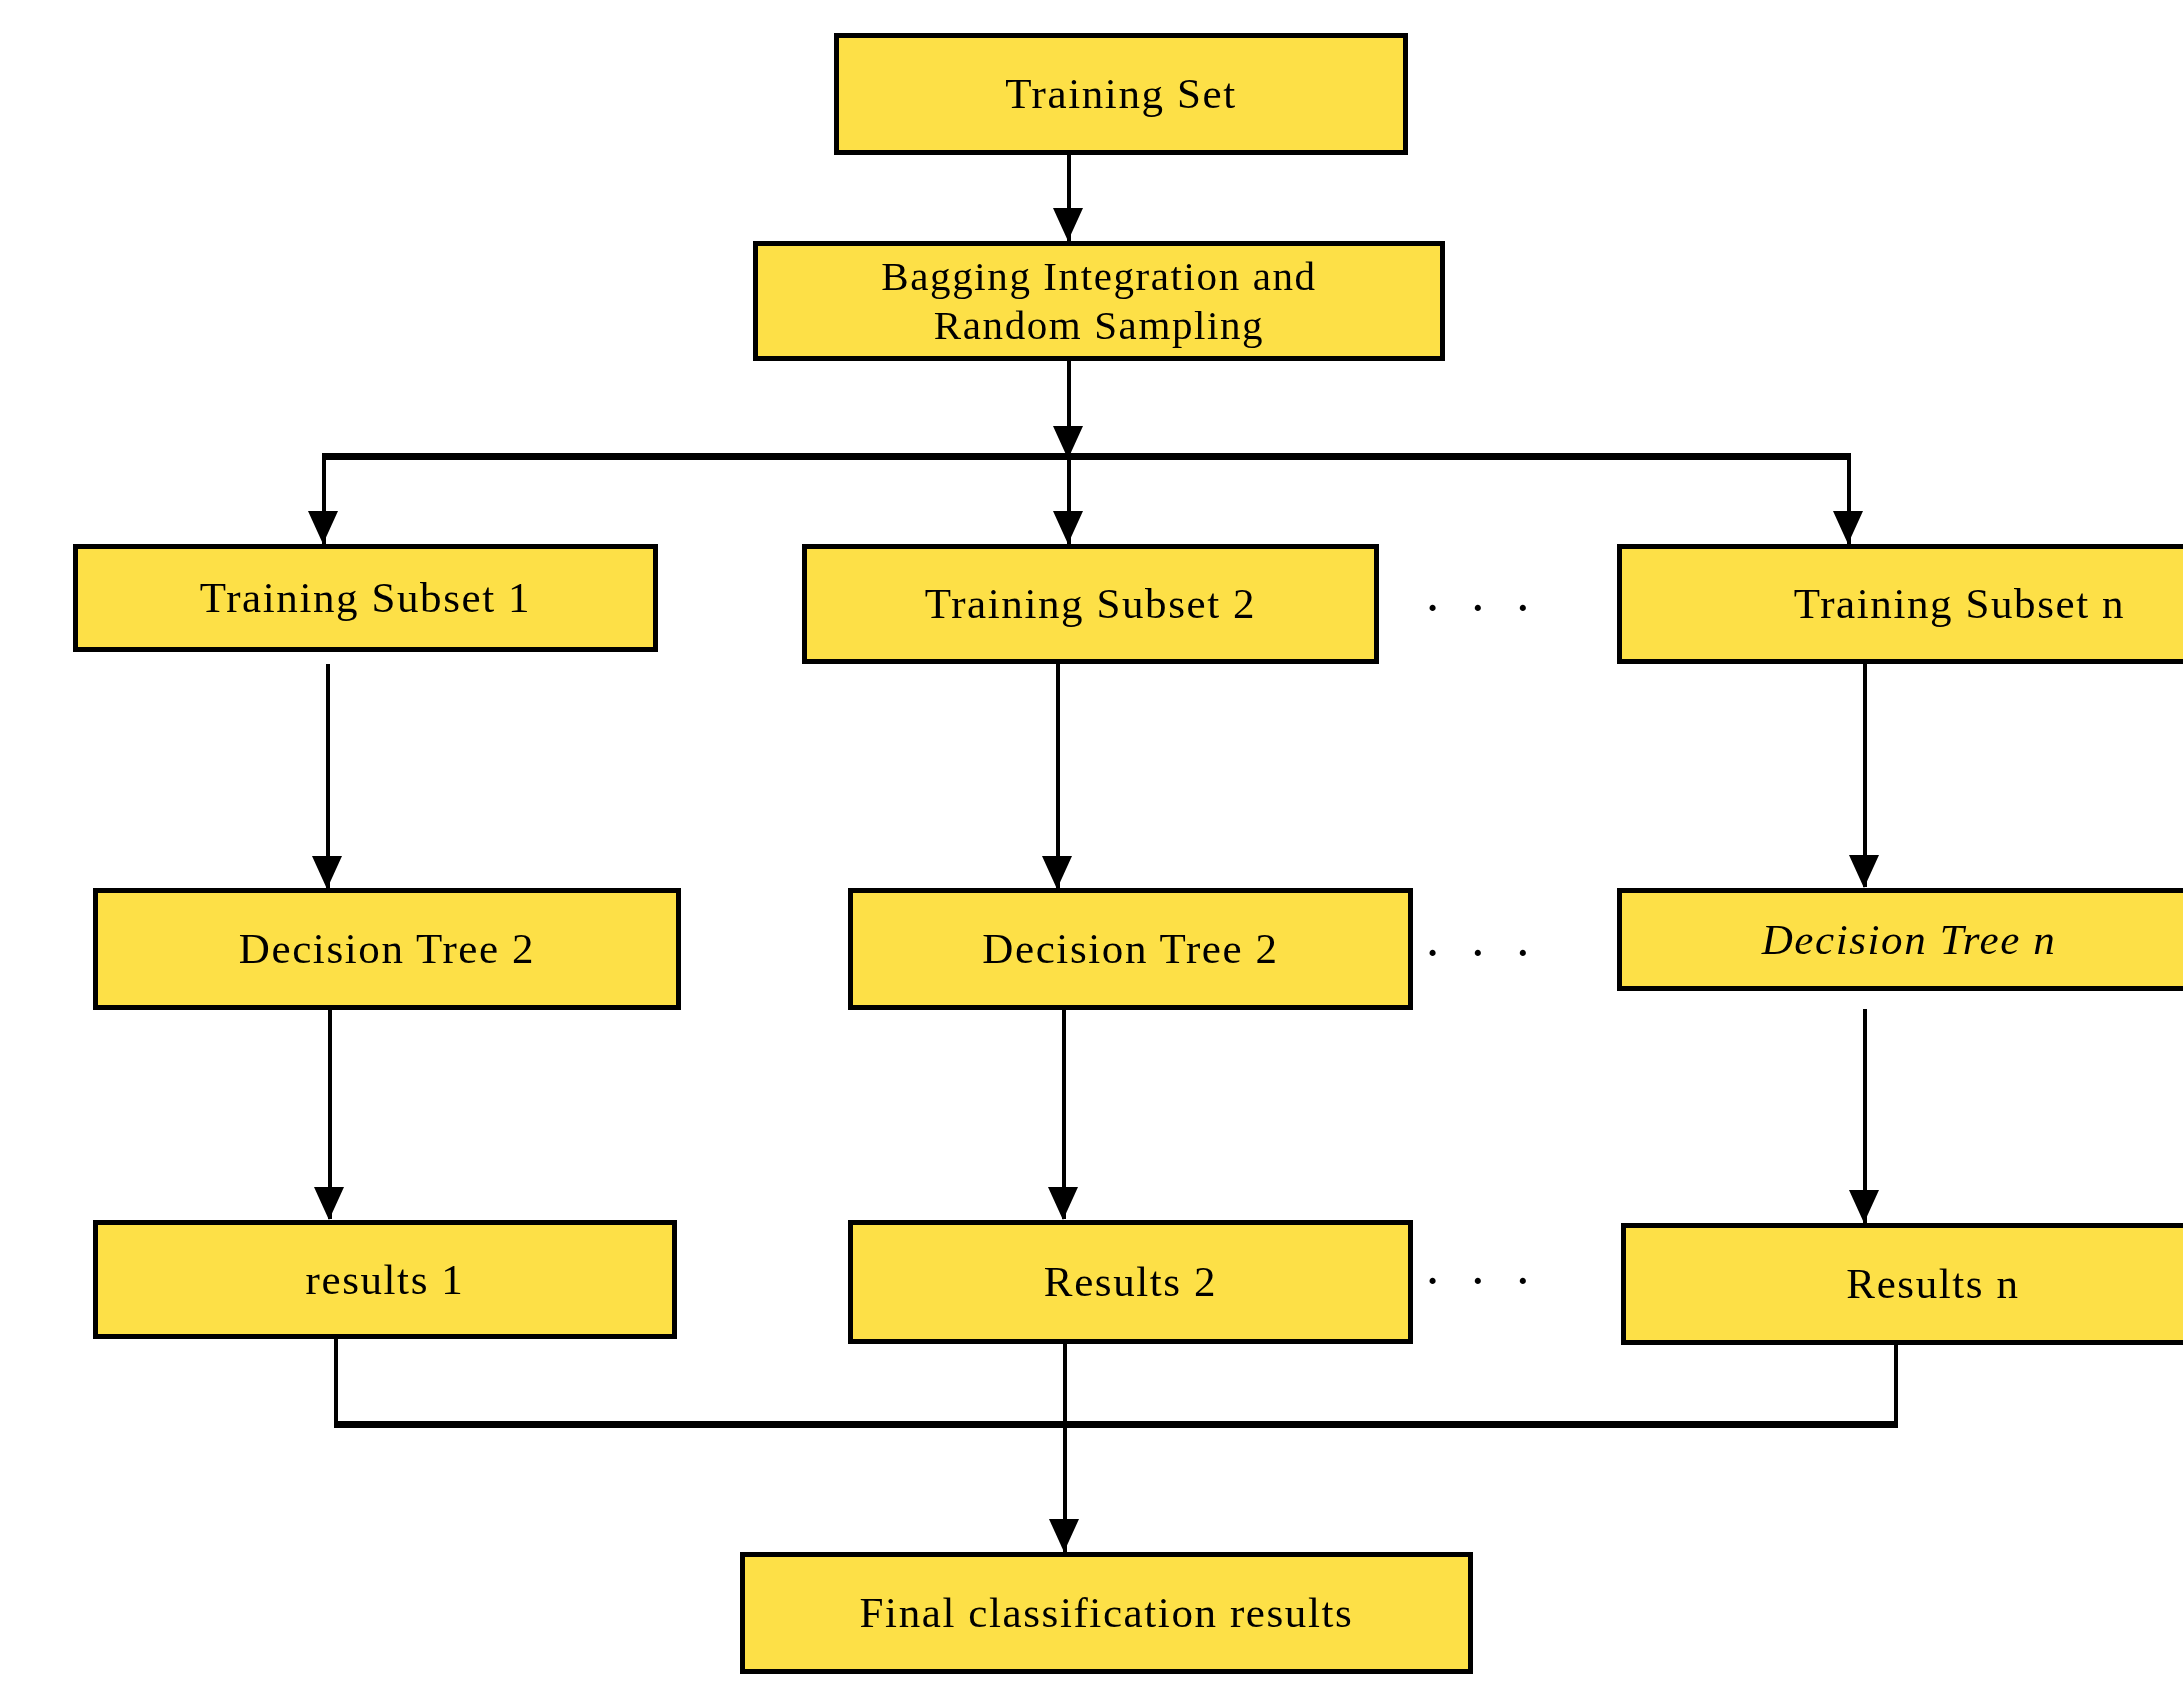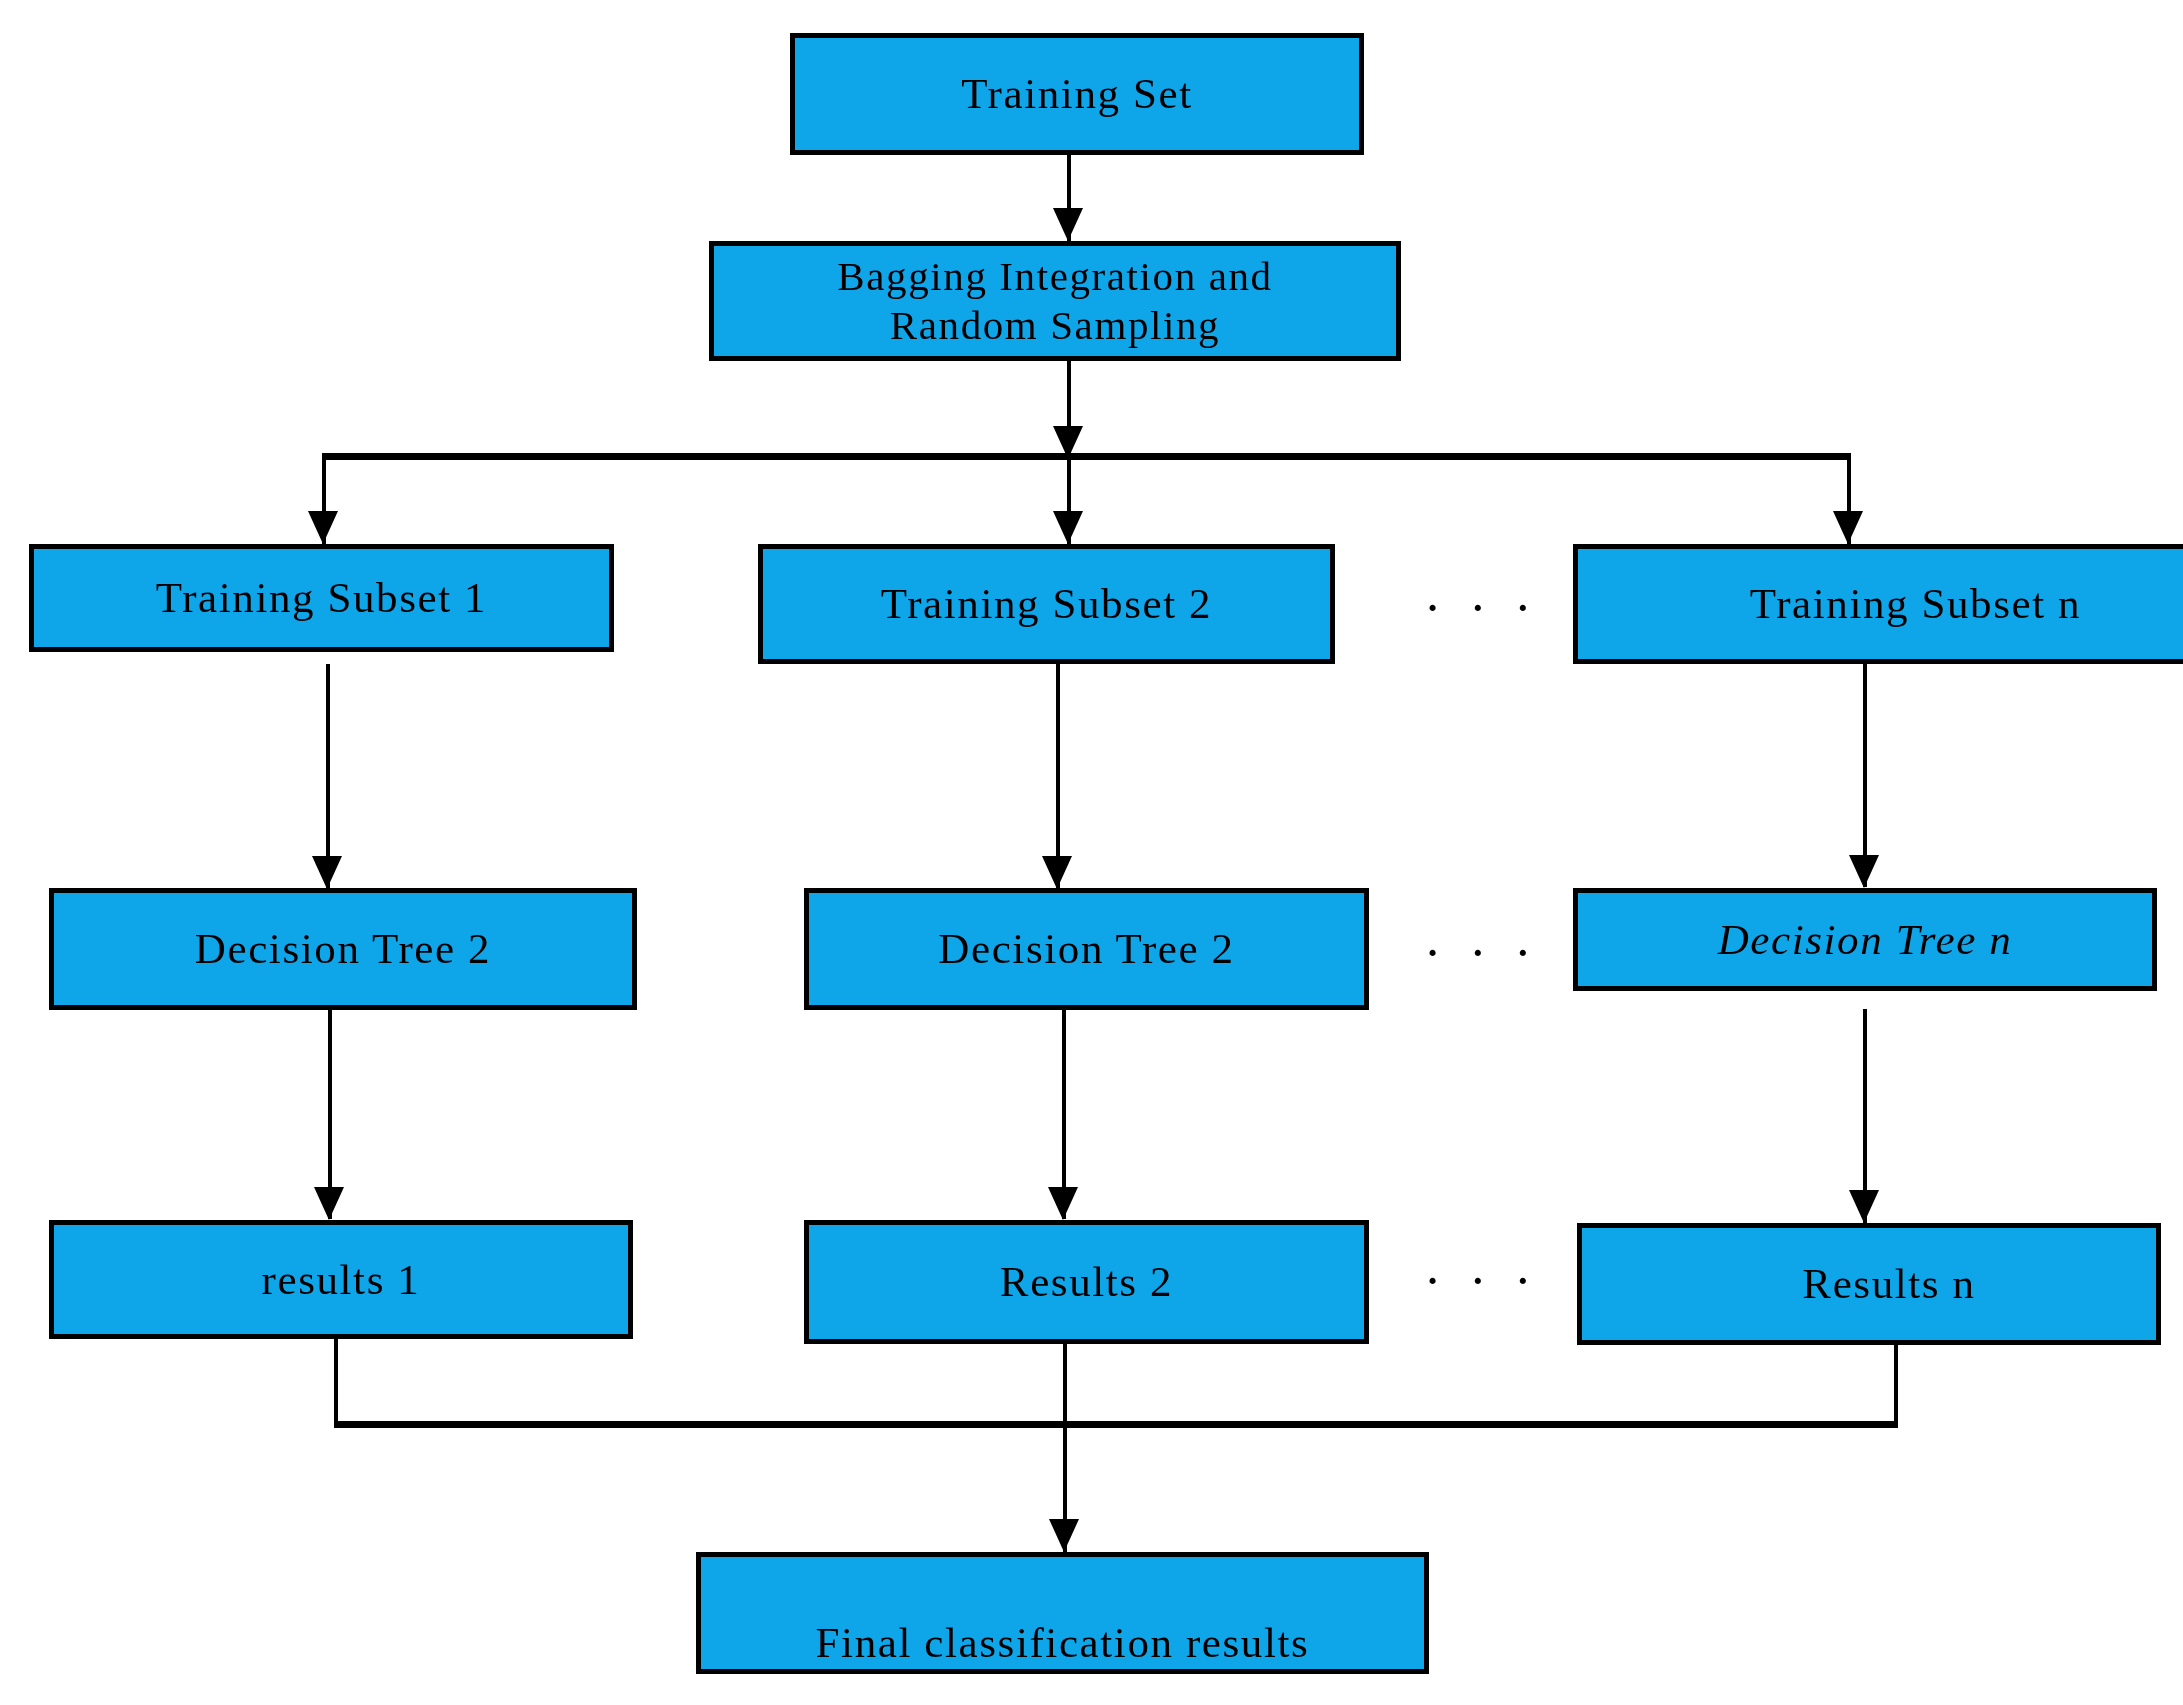--- a/index.html
+++ b/index.html
@@ -12,43 +12,44 @@
     font-family: "Liberation Serif", "DejaVu Serif", serif;
     color: #000000;
     overflow: hidden;
   }
 
   
   .node {
     position: absolute;
     box-sizing: border-box;
     border: 5.8px solid #000000;
-    background: #0ea5e9;
+    background: #fde047;
     display: flex;
     align-items: center;
     justify-content: center;
     text-align: center;
     font-size: 43px;
     letter-spacing: 1.6px;
     line-height: 1.2;
+    margin-left: 44px;
   }
 
   
   .n-training-set { left: 790px;  top: 33px;   width: 574px; height: 122px; }
   .n-bagging      { left: 709px;  top: 241px;  width: 692px; height: 120px; font-size: 41px; }
   .n-subset1      { left: 29px;   top: 544px;  width: 585px; height: 108px; }
   .n-subset2      { left: 758px;  top: 544px;  width: 577px; height: 120px; }
   .n-subsetn      { left: 1573px; top: 544px;  width: 685px; height: 120px; }
   .n-tree1        { left: 49px;   top: 888px; width: 588px; height: 122px; }
   .n-tree2        { left: 804px;  top: 888px; width: 565px; height: 122px; }
   .n-treen        { left: 1573px; top: 888px; width: 584px; height: 103px; font-style: italic; }
   .n-results1     { left: 49px;   top: 1220px; width: 584px; height: 119px; }
   .n-results2     { left: 804px;  top: 1220px; width: 565px; height: 124px; }
   .n-resultsn     { left: 1577px; top: 1223px; width: 584px; height: 122px; padding-left: 40px; }
-  .n-final        { left: 696px;  top: 1552px; width: 733px; height: 122px; align-items: flex-end; }
+  .n-final        { left: 696px;  top: 1552px; width: 733px; height: 122px; }
 
   
   .vline { position: absolute; width: 4.1px; background: #000000; }
   .hline { position: absolute; background: #000000; }
 
   .l-v1  { left: 1067px; top: 154px;  height: 87px; }
   .l-v2  { left: 1067px; top: 361px;  height: 98px; }
   .l-hbranch { left: 322px; top: 453px; width: 1529px; height: 6.6px; }
   .l-v3a { left: 322px;  top: 459px;  height: 85px; }
   .l-v3b { left: 1067px; top: 459px;  height: 85px; }

